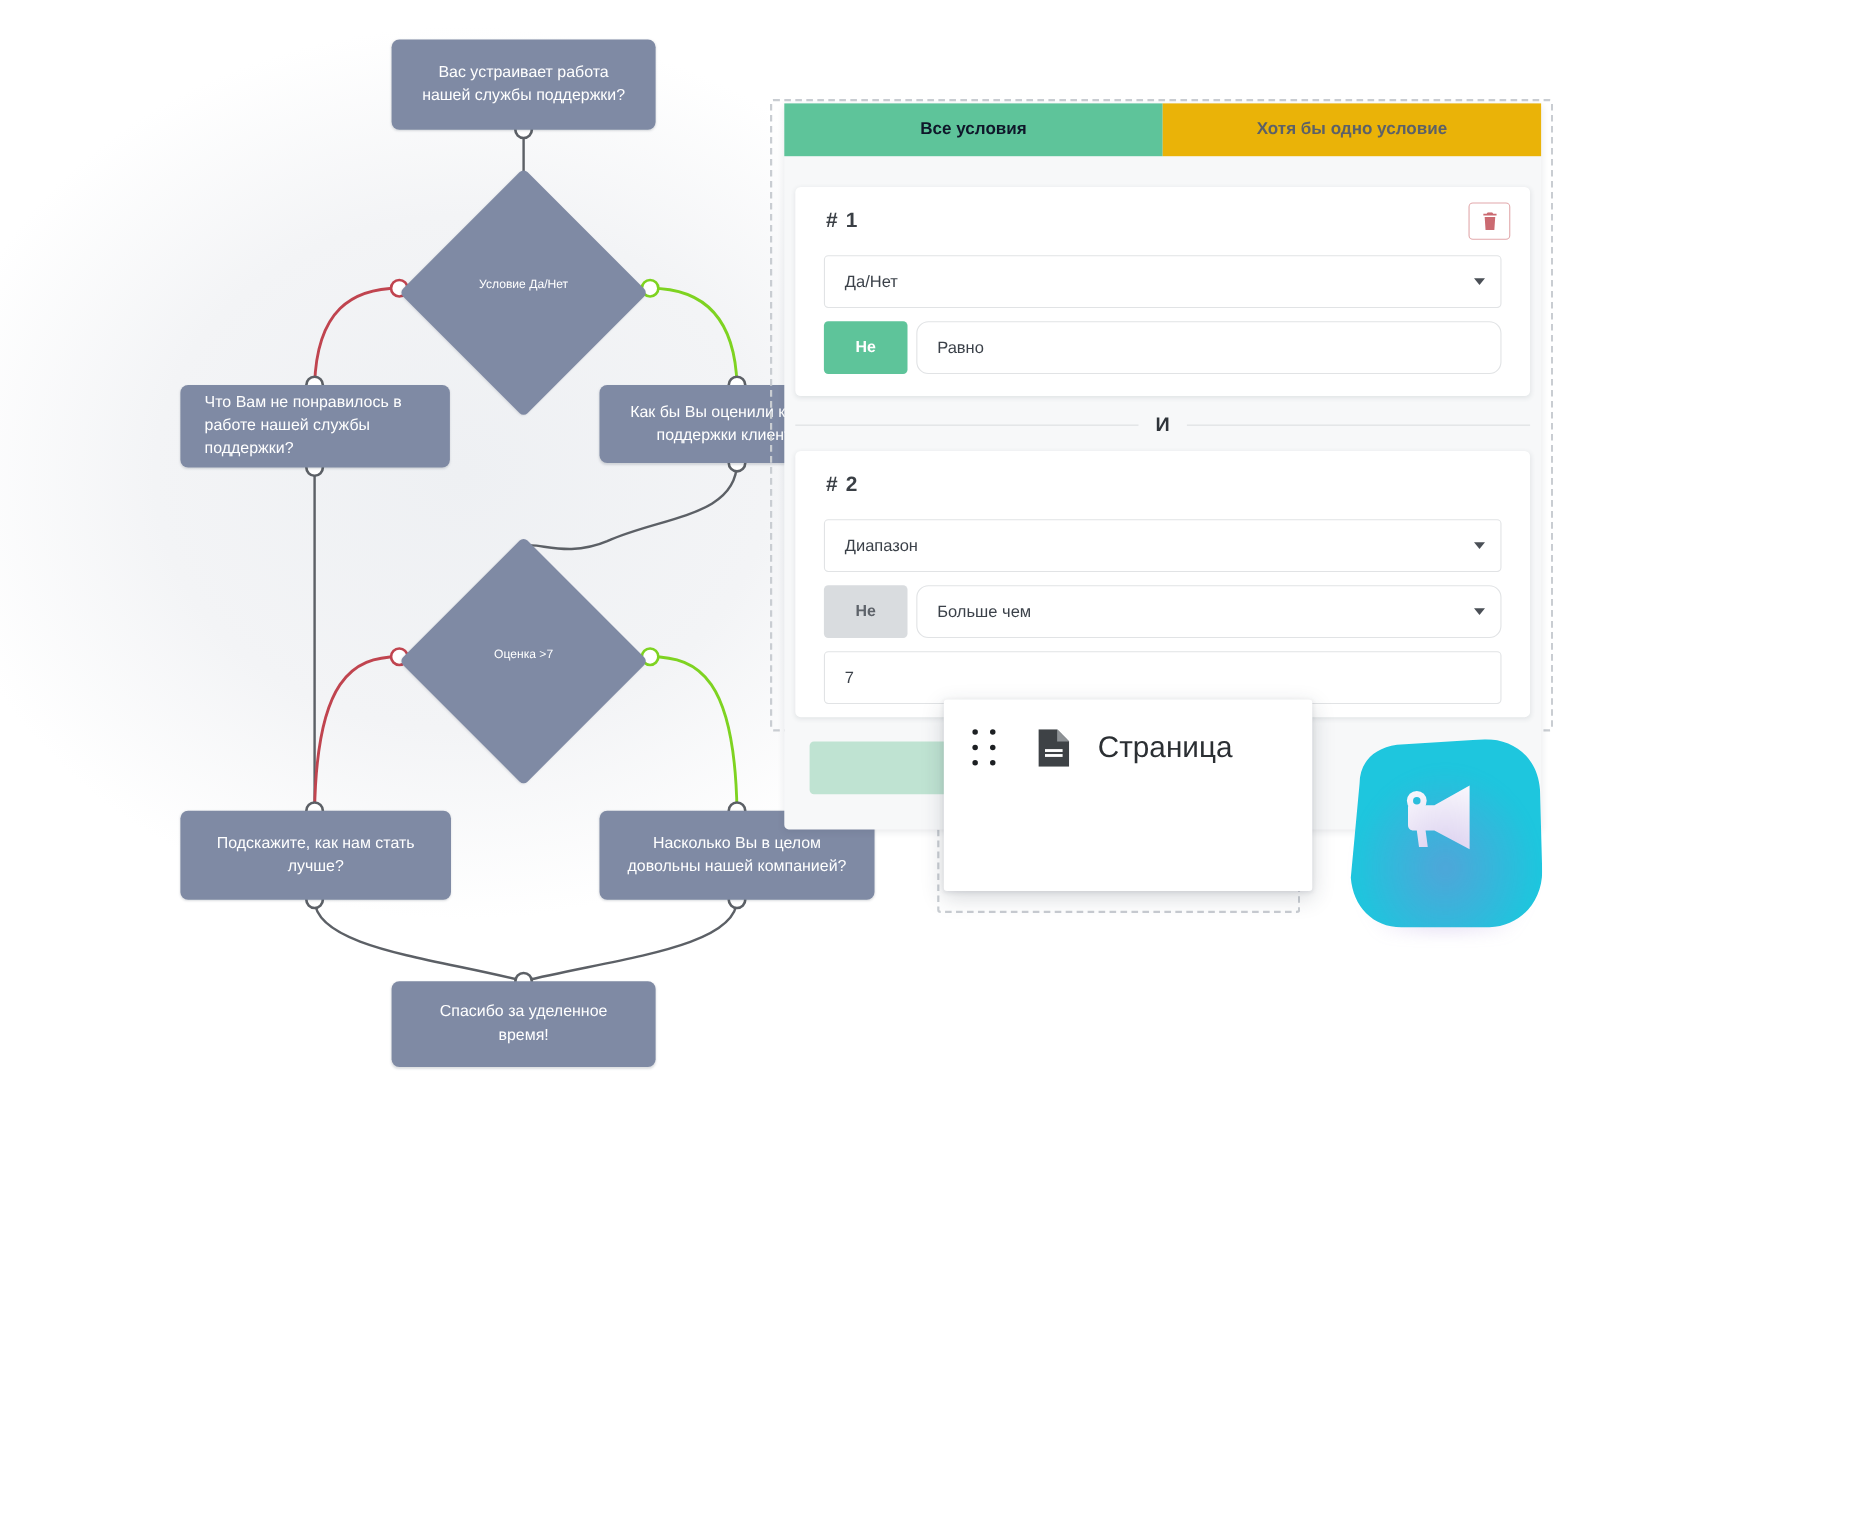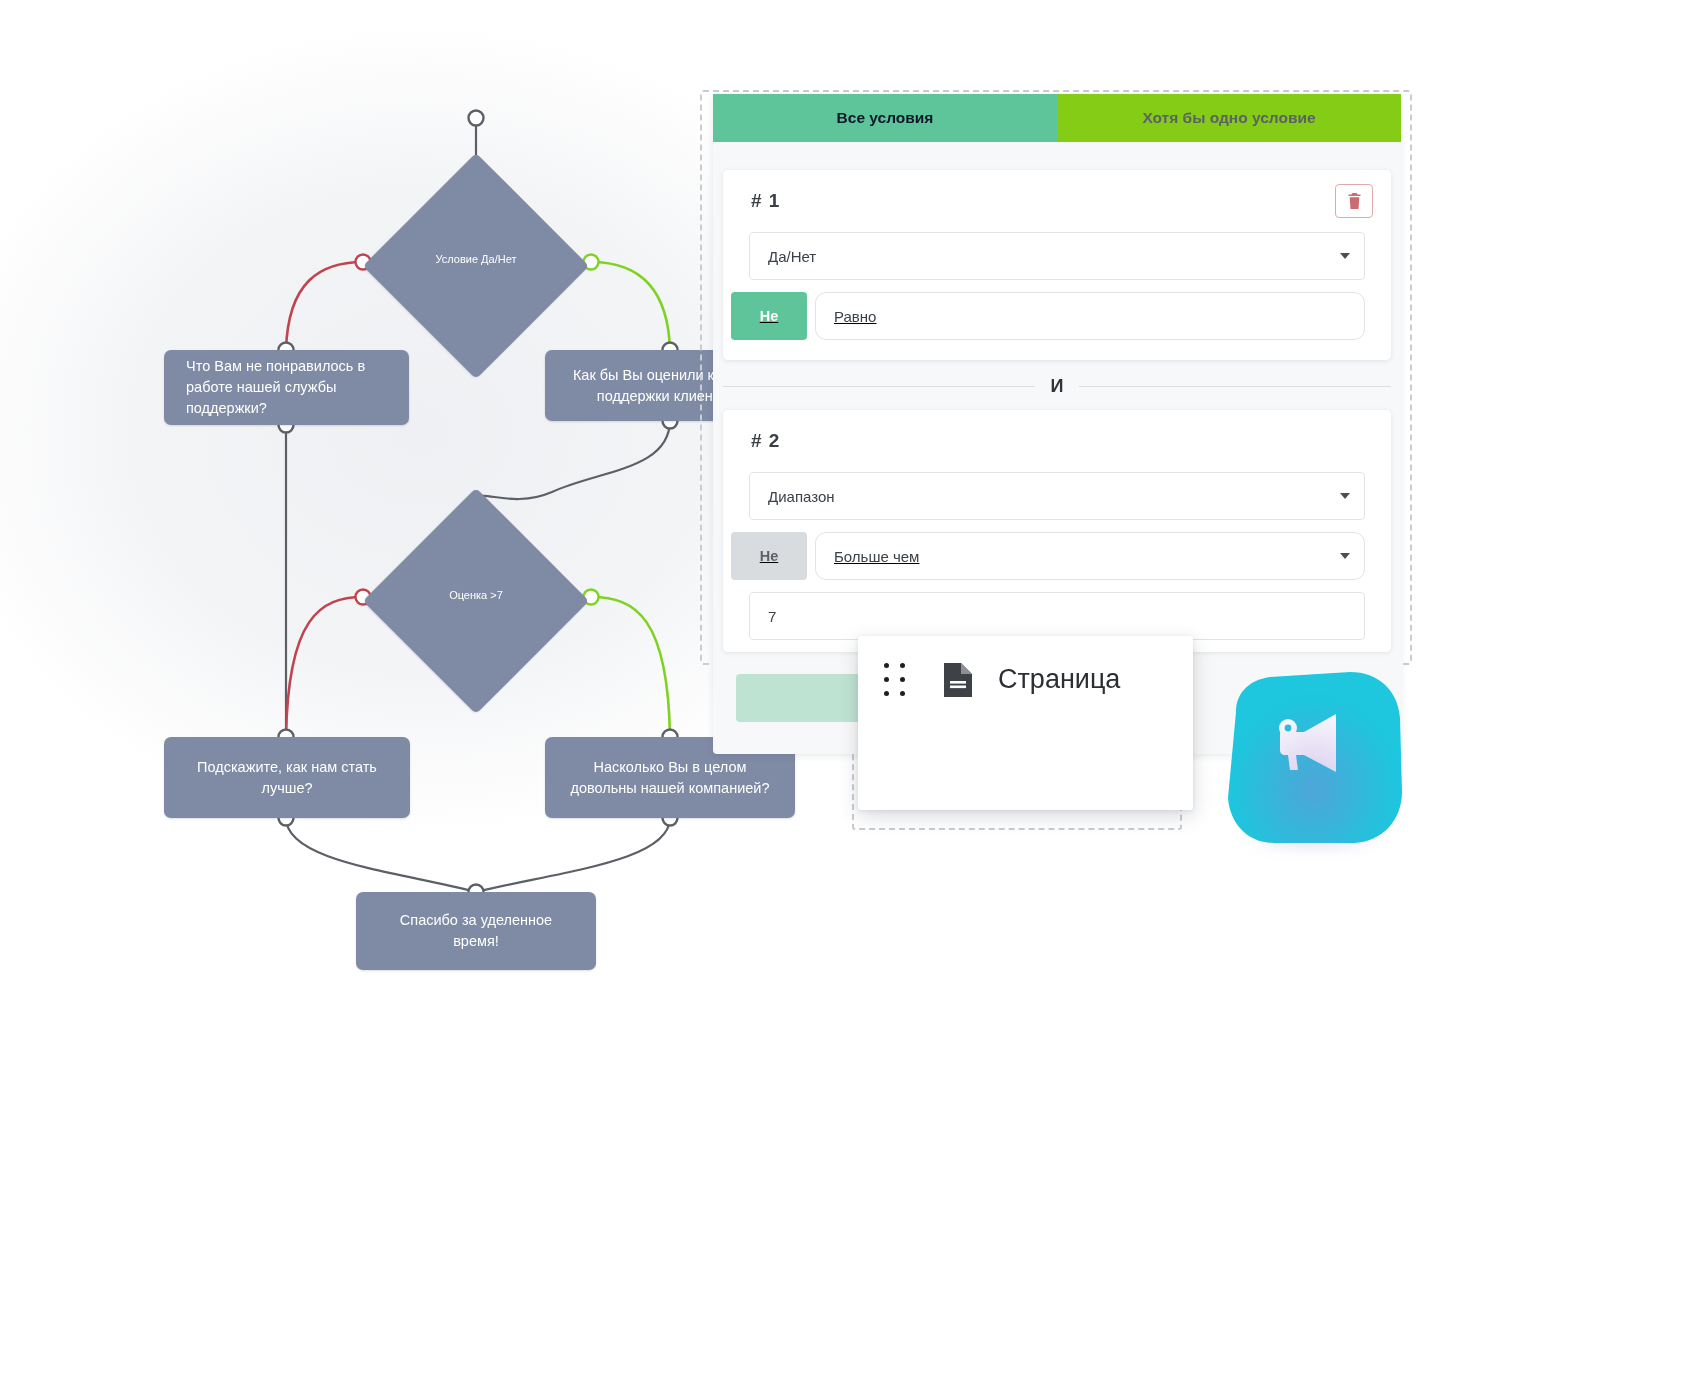--- a/index.html
+++ b/index.html
@@ -78,21 +78,21 @@
   }
 
   .tabbar { display: flex; width: 100%; height: 48px; }
   .tab {
     flex: 1;
     display: flex; align-items: center; justify-content: center;
     font-size: 15.5px; font-weight: bold;
     cursor: pointer;
   }
   .tab.active { background: #5ec49a; color: #0f172a; }
-  .tab.inactive { background: #84cc16; color: #5c6168; }
+  .tab.inactive { background: #eab308; color: #5c6168; }
 
   .cond-card {
     position: absolute;
     left: 10px; width: 668px;
     background: #ffffff;
     border-radius: 5px;
     box-shadow: 0 1px 5px rgba(50,60,75,0.11);
   }
   #cond1 { top: 76px; height: 190px; }
   #cond2 { top: 316px; height: 242px; }
@@ -124,21 +124,21 @@
     padding: 0 34px 0 18px;
     font-size: 15px; color: #3b4149;
   }
   .caret {
     position: absolute; right: 14px; top: 50%;
     width: 0; height: 0; margin-top: -3px;
     border-left: 5px solid transparent;
     border-right: 5px solid transparent;
     border-top: 6px solid #4a4f56;
   }
-  .row { display: flex; margin: 0 26px 12px 8px; align-items: stretch; text-decoration: underline; }
+  .row { display: flex; margin: 0 26px 12px 26px; align-items: stretch; }
   .notbtn {
     width: 76px; height: 48px;
     border-radius: 4px;
     display: flex; align-items: center; justify-content: center;
     font-size: 14.5px; font-weight: bold;
     margin-right: 8px;
     cursor: pointer;
   }
   .notbtn.on  { background: #5ec49a; color: #ffffff; }
   .notbtn.off { background: #d9dcdf; color: #5e636a; }
@@ -239,20 +239,23 @@
         <circle cx="363" cy="597" r="7.5" fill="#fff" stroke="#c0444f" stroke-width="2.4"></circle>
         <circle cx="591" cy="597" r="7.5" fill="#fff" stroke="#7ed321" stroke-width="2.4"></circle>
         <circle cx="286" cy="737" r="7.5" fill="#fff" stroke="#5c6066" stroke-width="2.4"></circle>
         <circle cx="670" cy="737" r="7.5" fill="#fff" stroke="#5c6066" stroke-width="2.4"></circle>
         <circle cx="286" cy="818" r="7.5" fill="#fff" stroke="#5c6066" stroke-width="2.4"></circle>
         <circle cx="670" cy="818" r="7.5" fill="#fff" stroke="#5c6066" stroke-width="2.4"></circle>
         <circle cx="476" cy="892" r="7.5" fill="#fff" stroke="#5c6066" stroke-width="2.4"></circle>
       </g>
     </svg>
 
+    <div class="node center" style="left:356px; top:36px; width:240px; height:82px;">
+      <span>Вас устраивает работа нашей службы поддержки?</span>
+    </div>
 
     <div class="diamond" style="left:396px; top:186px; width:160px; height:160px;"></div>
     <div class="diamond-label" style="left:361px; top:253px;">Условие Да/Нет</div>
 
     <div class="node left" style="left:164px; top:350px; width:245px; height:75px;justify-content:center;">
       <span>Что Вам не понравилось в работе нашей службы поддержки?</span>
     </div>
 
     <div class="node center" style="left:545px; top:350px; width:250px; height:71px;">
       <span>Как бы Вы оценили качество поддержки клиентов?</span>

